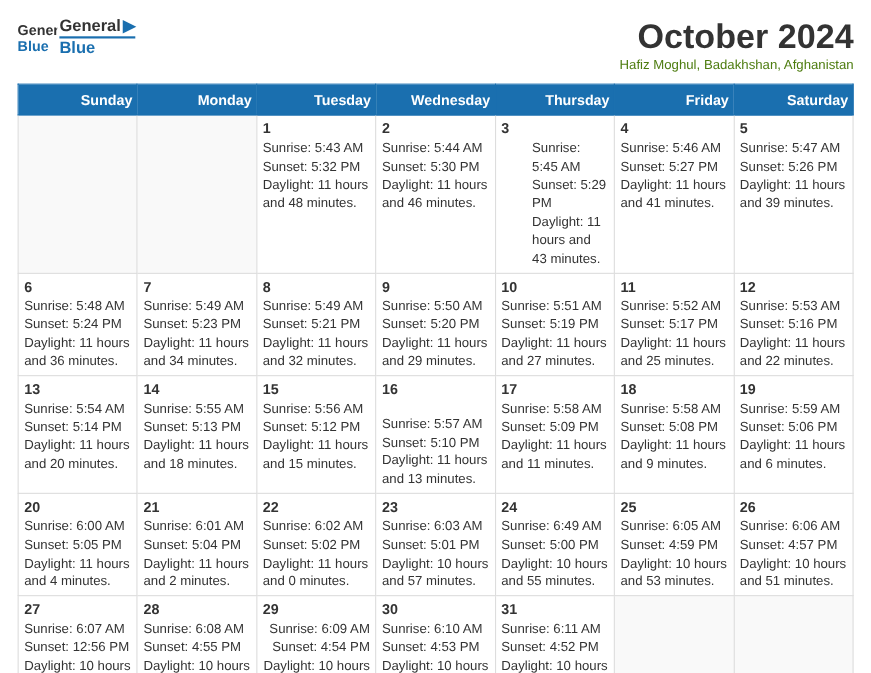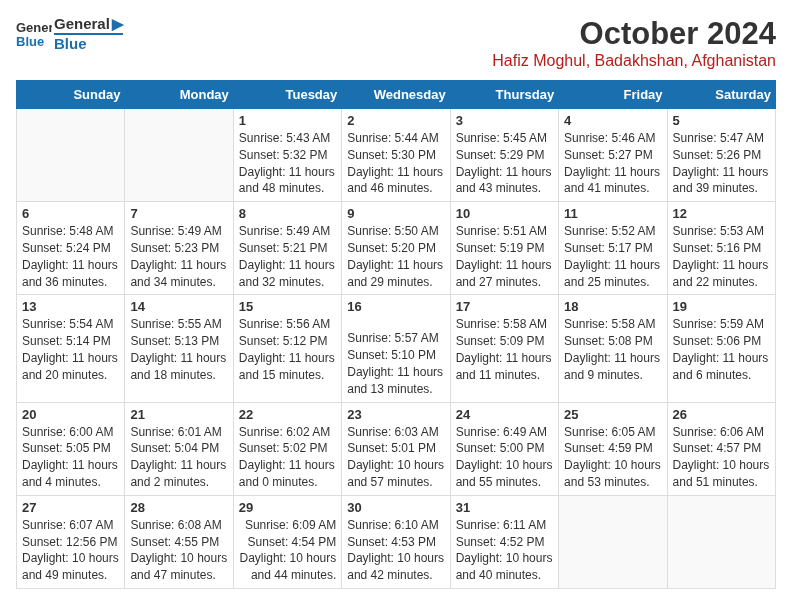--- a/index.html
+++ b/index.html
@@ -18,22 +18,22 @@
     }
     .title-block {
       text-align: right;
     }
     .month-title {
       font-size: 31px;
       font-weight: bold;
       color: #333;
     }
     .location-title {
-      font-size: 16px;
-      color: #b91c1c;
+      font-size: 12px;
+      color: #4d7c0f;
     }
     .calendar {
       width: 100%;
       border-collapse: collapse;
       border: 1px solid #ccc;
     }
     .calendar th {
       background: #1a6faf;
       color: #fff;
       padding: 6px 4px;
@@ -120,21 +120,21 @@
 Daylight: 11 hours and 48 minutes.</div>
         </td>
         <td>
           <span class="day-num">2</span>
           <div class="day-info" style="white-space: pre-line;">Sunrise: 5:44 AM
 Sunset: 5:30 PM
 Daylight: 11 hours and 46 minutes.</div>
         </td>
         <td>
           <span class="day-num">3</span>
-          <div class="day-info" style="white-space: pre-line;">Sunrise: 5:45 AM
+          <div class="day-info" style="white-space: pre-line; margin-left: 28px;">Sunrise: 5:45 AM
 Sunset: 5:29 PM
 Daylight: 11 hours and 43 minutes.</div>
         </td>
         <td>
           <span class="day-num">4</span>
           <div class="day-info" style="white-space: pre-line;">Sunrise: 5:46 AM
 Sunset: 5:27 PM
 Daylight: 11 hours and 41 minutes.</div>
         </td>
         <td>

